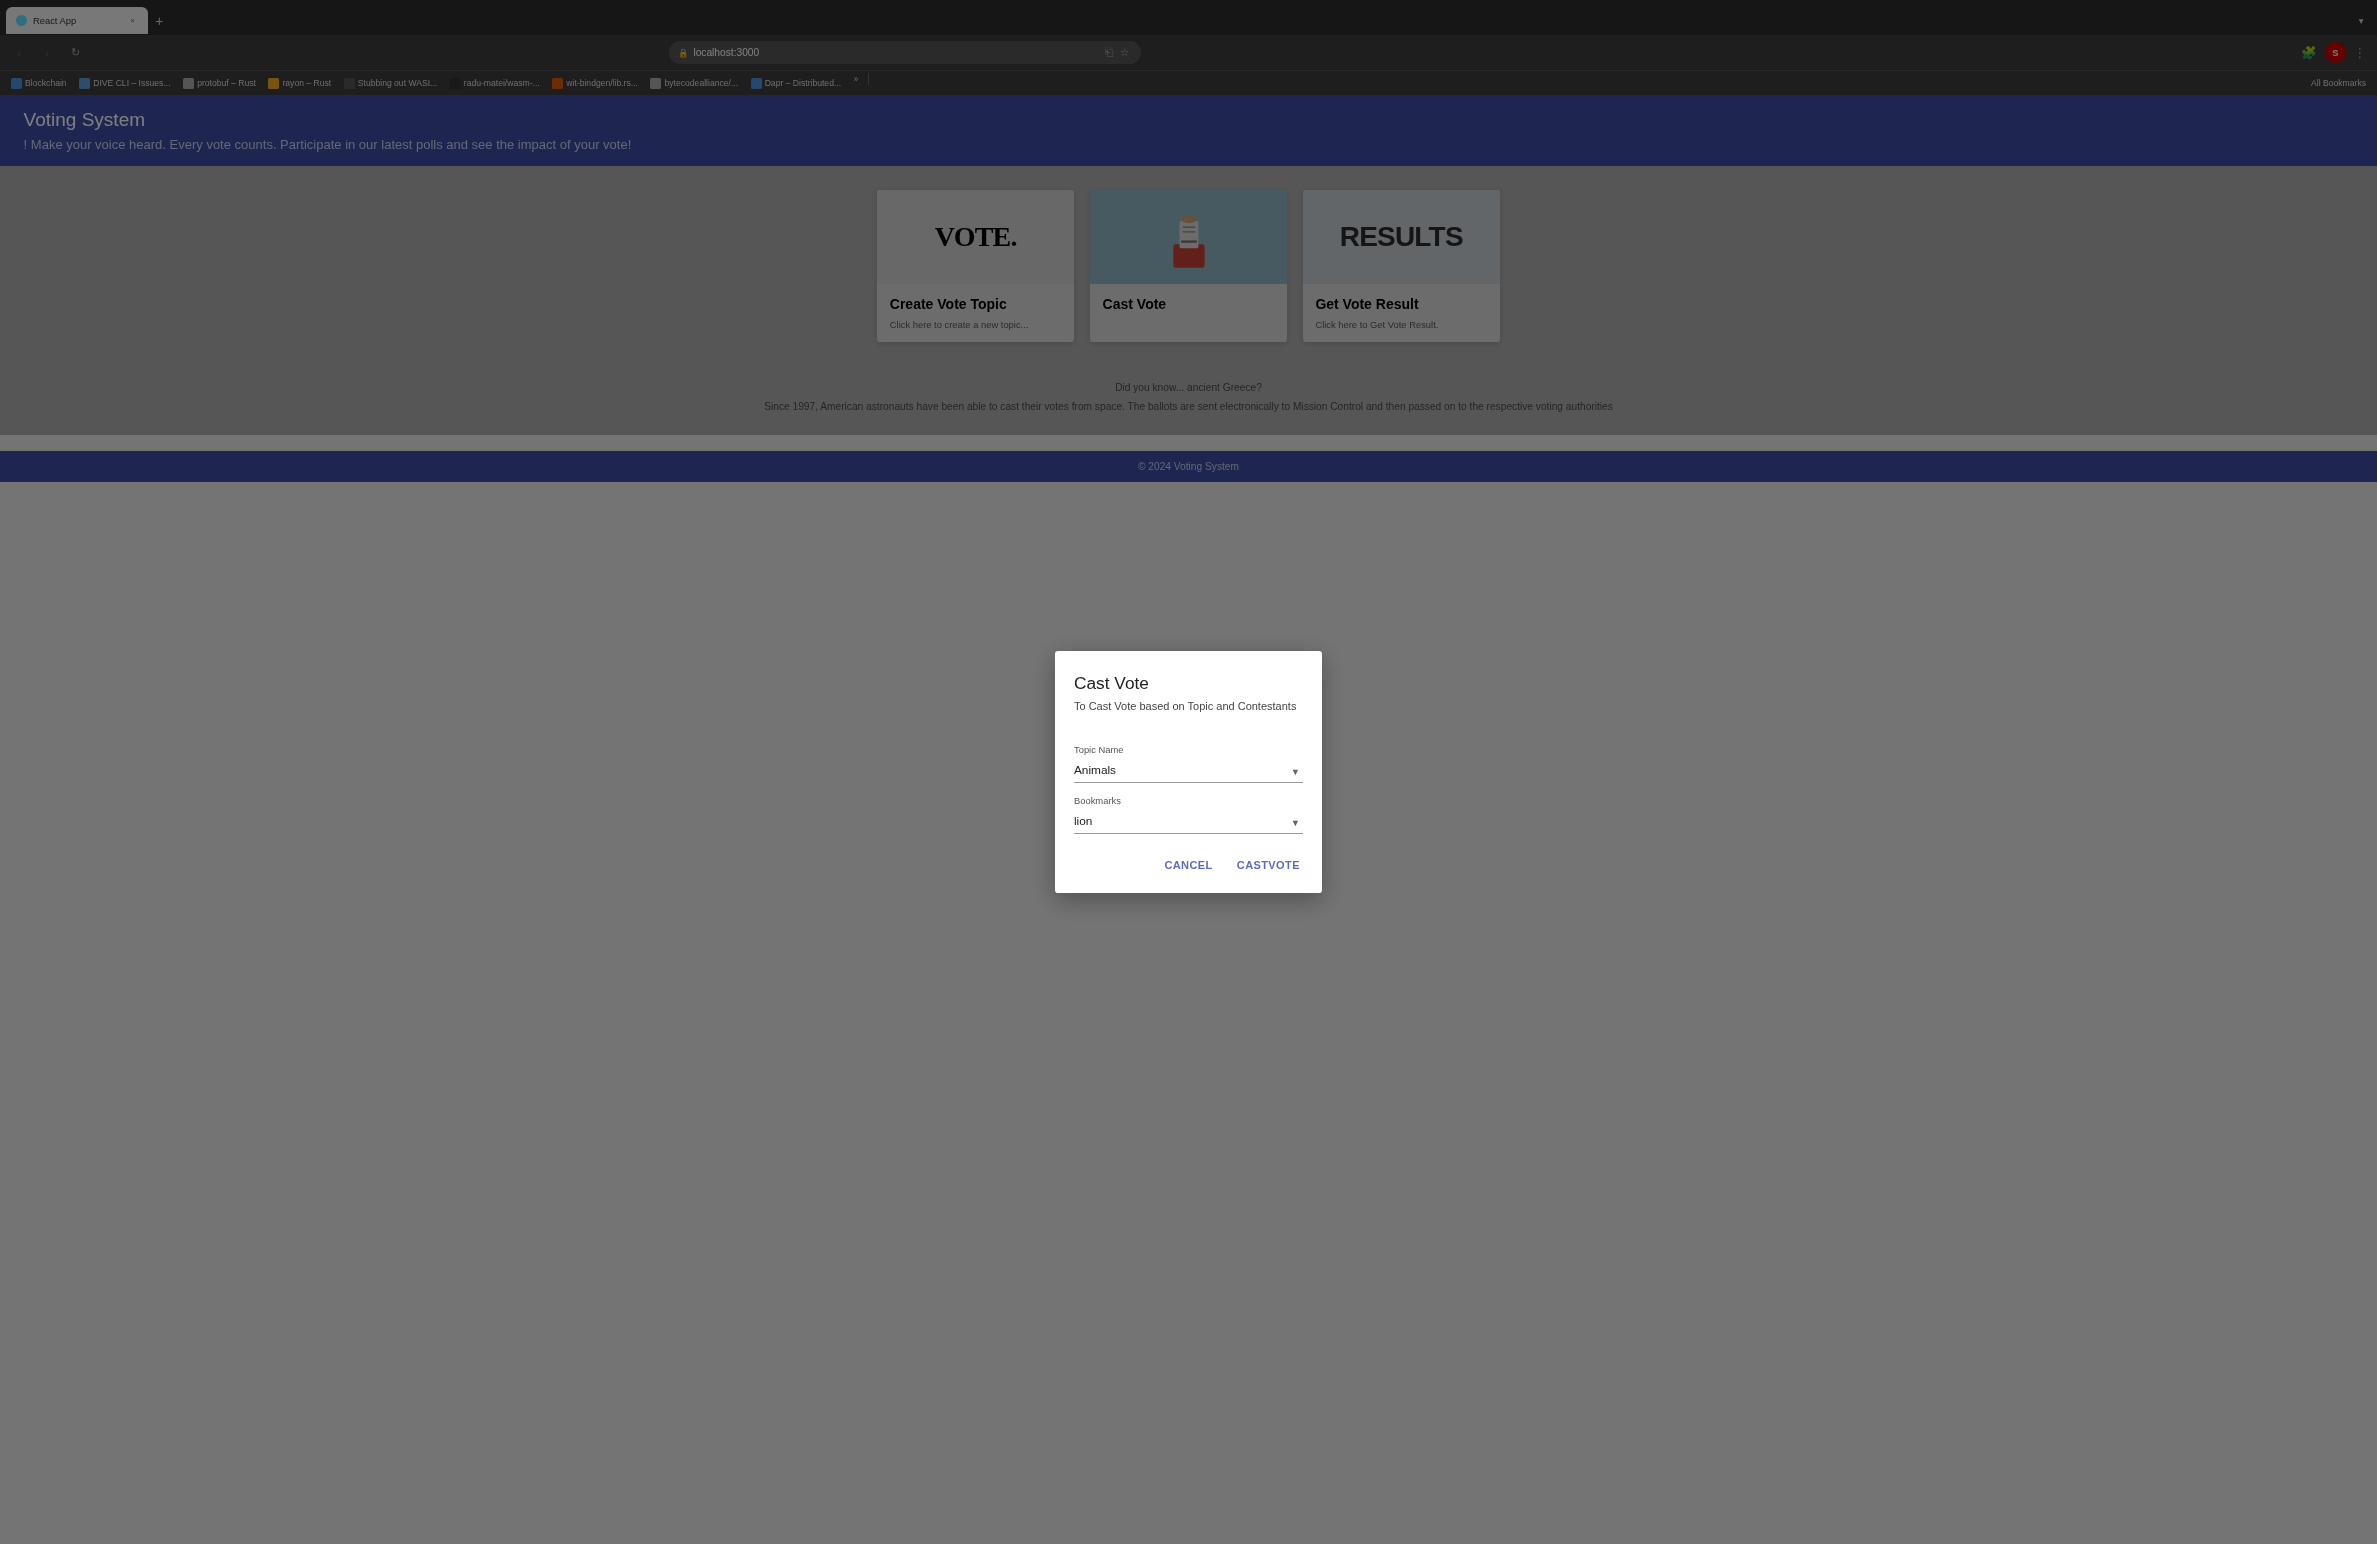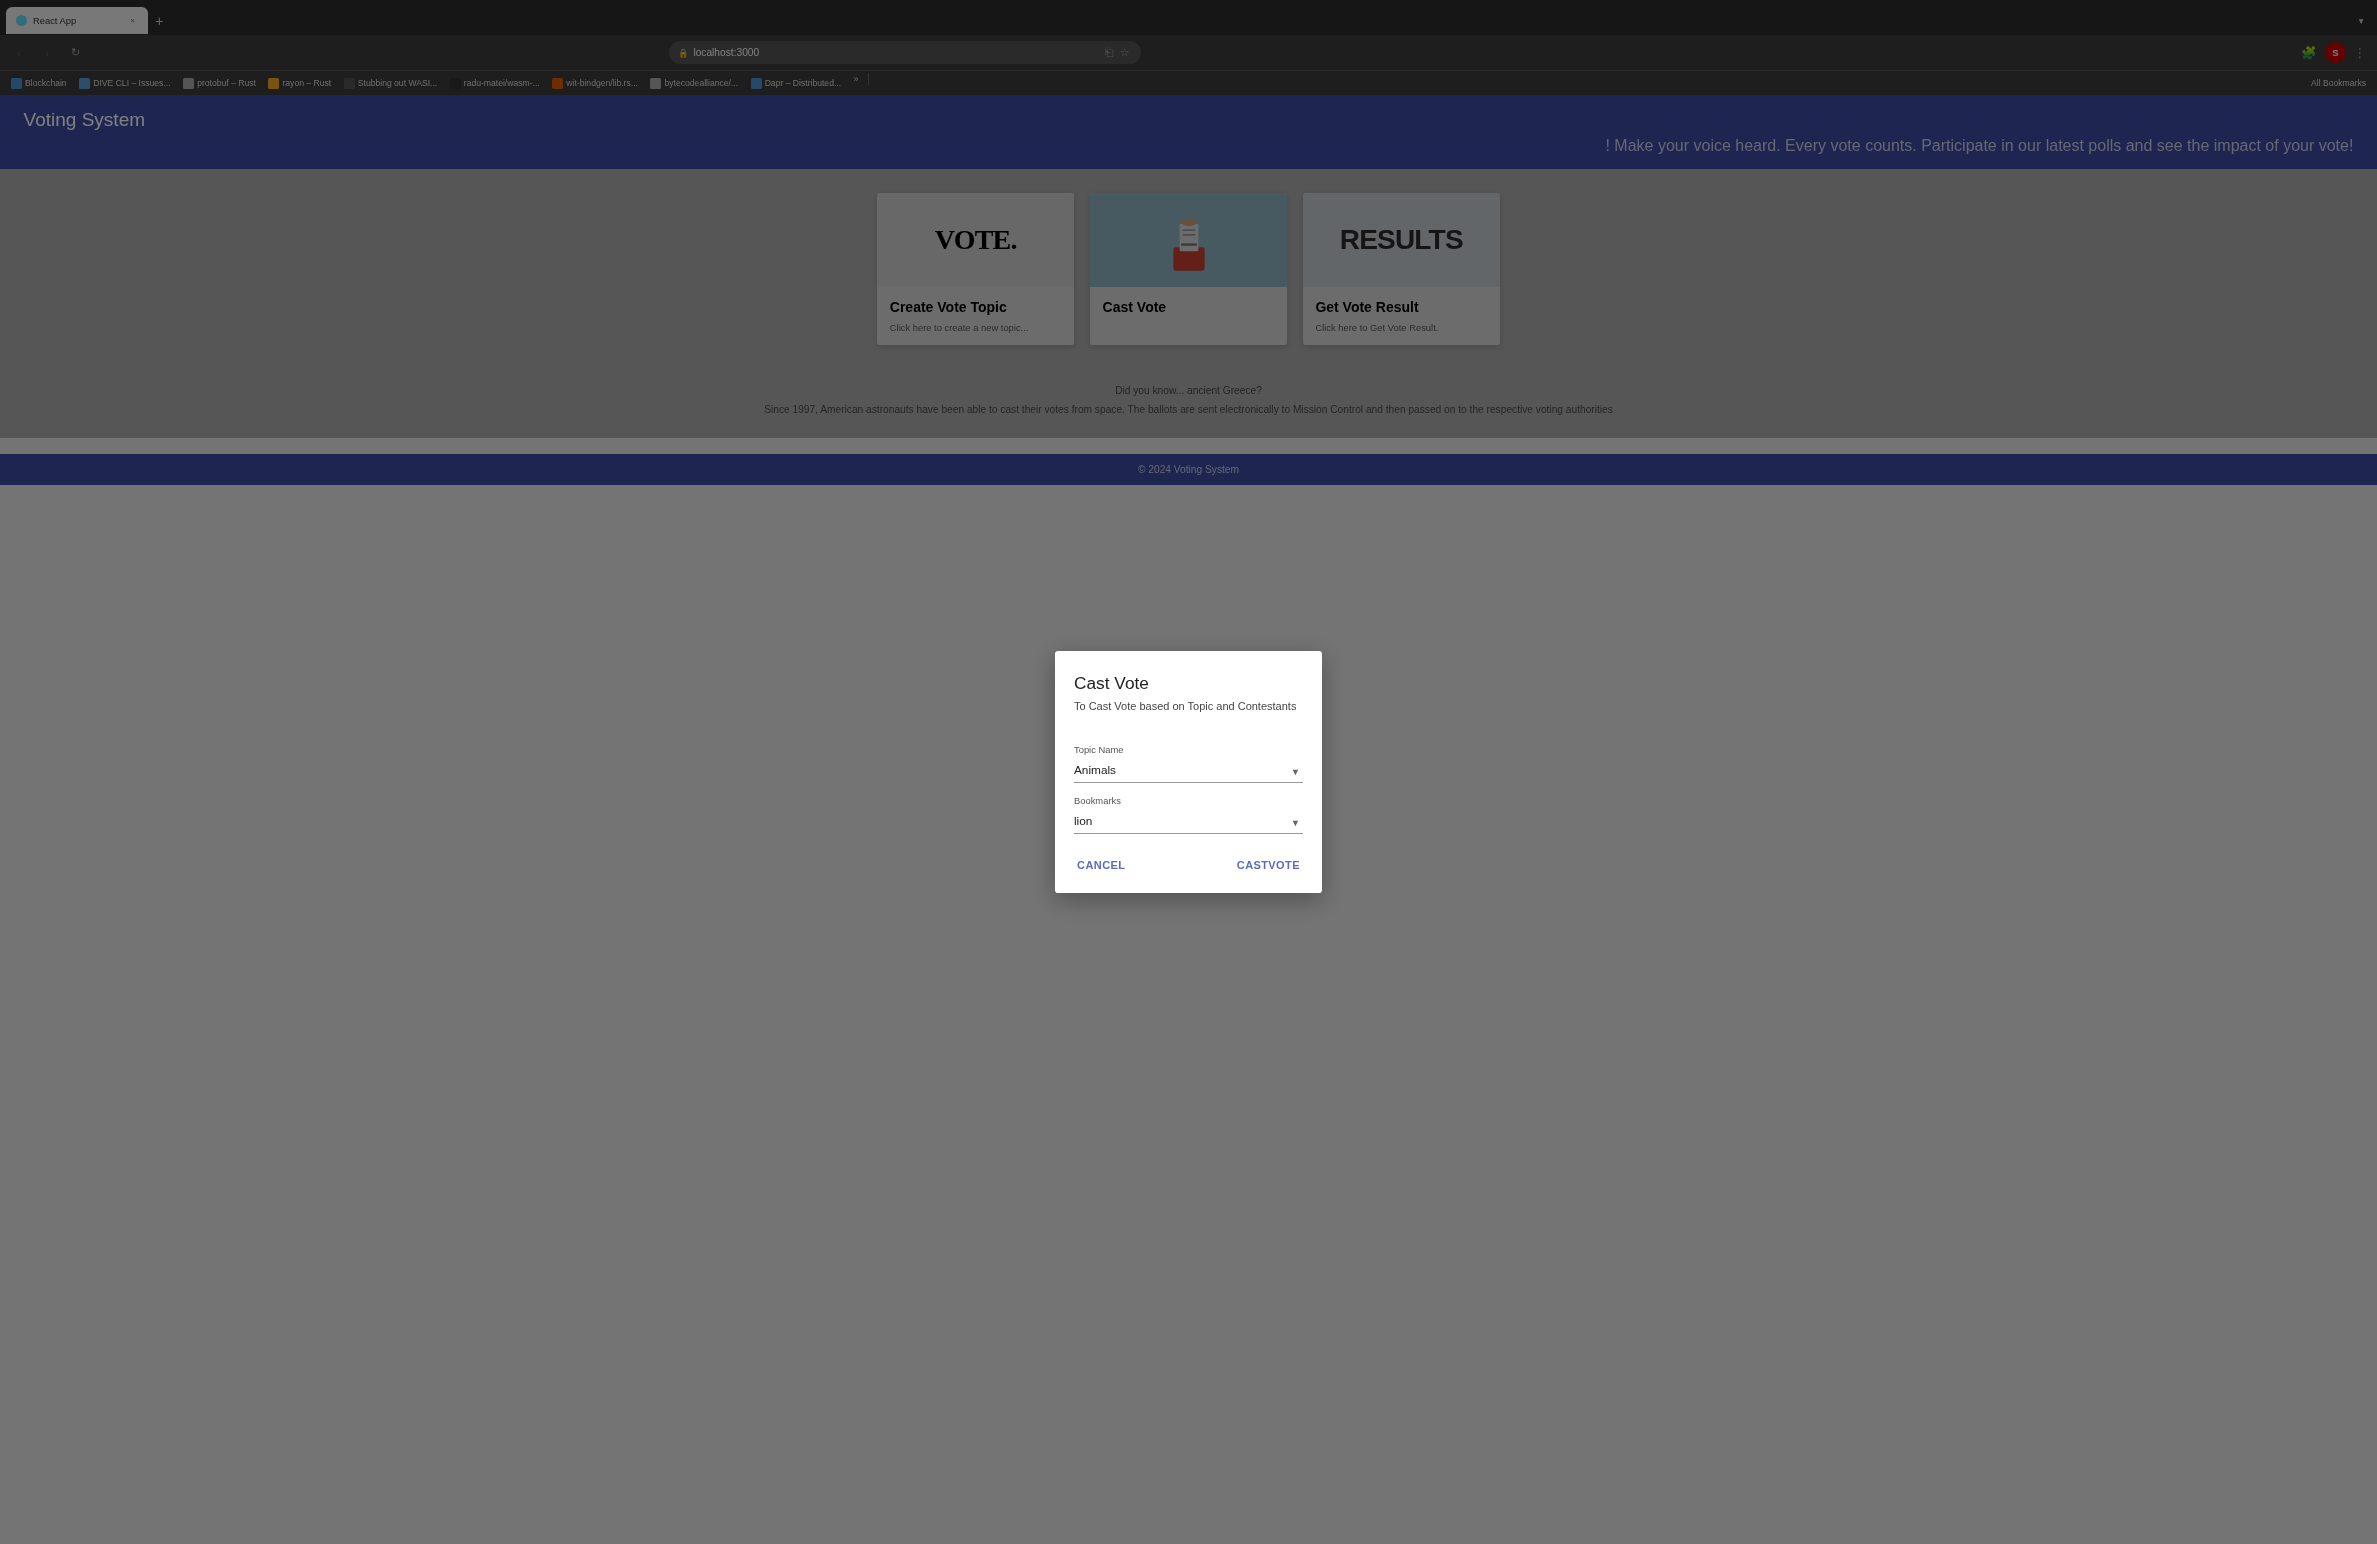--- a/index.html
+++ b/index.html
@@ -128,22 +128,21 @@
       padding: 14px 23.6px;
     }
     .app-title {
       color: white;
       font-size: 19px;
       font-weight: 500;
       margin-bottom: 6.3px;
     }
     .app-subtitle {
       color: #c8cfe8;
-      font-size: 16px;
-      text-align: right;
+      font-size: 13px;
     }
 
     
     .cards-area {
       display: flex;
       gap: 0;
       padding: 23.6px 15.7px;
       justify-content: center;
       background: #cccccc;
       filter: brightness(0.85);
@@ -252,22 +251,22 @@
       position: absolute;
       right: 3.1px;
       top: 50%;
       transform: translateY(-50%);
       pointer-events: none;
       color: #666;
       font-size: 9.4px;
     }
     .modal-actions {
       display: flex;
-      justify-content: space-between;
-      gap: 28px;
+      justify-content: flex-end;
+      gap: 18px;
       margin-top: 19px;
     }
     .btn-cancel {
       background: none;
       border: none;
       color: #5c6bc0;
       font-size: 11px;
       font-weight: 600;
       letter-spacing: 0.4px;
       cursor: pointer;

